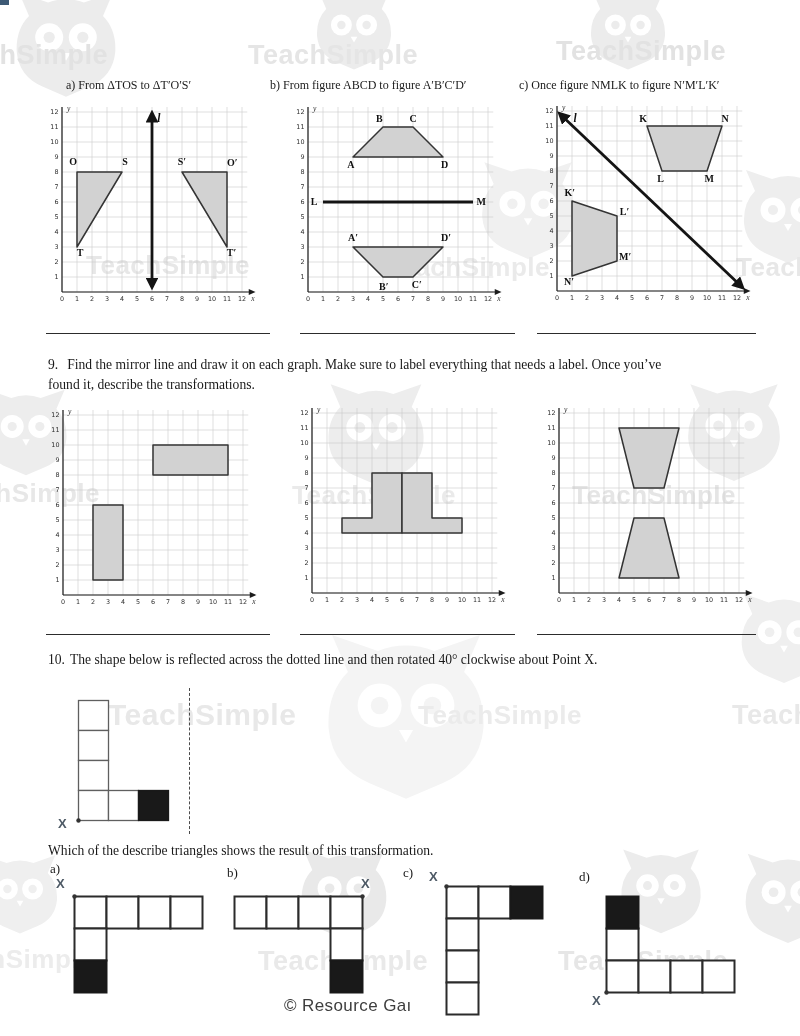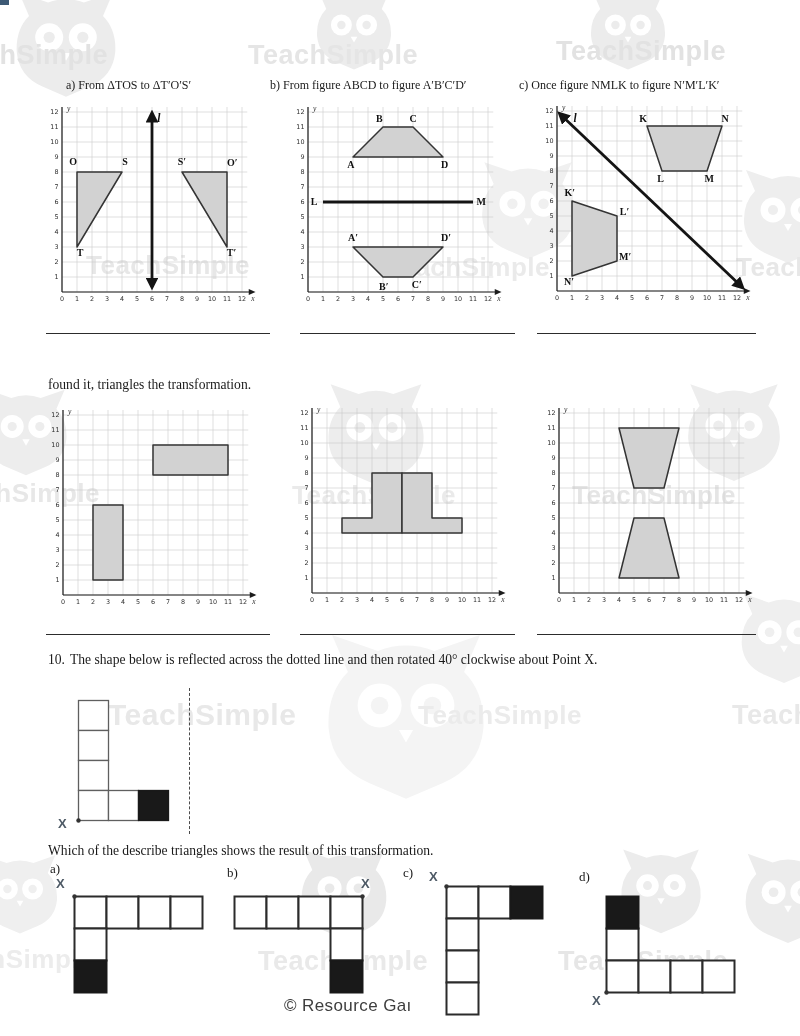--- a/index.html
+++ b/index.html
@@ -391,22 +391,25 @@
         <text x="87.5" y="109.25" text-anchor="middle" class="vlabel">L′</text>
         <text x="88.25" y="154.25" text-anchor="middle" class="vlabel">M′</text>
         <text x="32" y="179" text-anchor="middle" class="vlabel">N′</text>
         <text x="38" y="15.5" text-anchor="middle" class="vlabel it">l</text>
       </svg></div>
 
   <div class="answer-line" style="left:46px;top:333px;width:224px"></div>
   <div class="answer-line" style="left:300px;top:333px;width:215px"></div>
   <div class="answer-line" style="left:537px;top:333px;width:219px"></div>
 
+  <div class="qtext" style="left:48px;top:357px">
+    <span>9.</span><span class="gap"></span><span>Find the mirror line and draw it on each graph. Make sure to label everything that needs a label. Once you’ve</span>
+  </div>
   <div class="qtext" style="left:48px;top:377px">
-    <span>found it, triangles the transformation.</span>
+    <span>found it, describe the transformations.</span>
   </div>
 
   <div class="graph" id="g-q9a" style="left:43px;top:410px"><svg width="216" height="202">
         <defs>
           <marker id="ah-q9a" viewBox="0 0 10 10" refX="7" refY="5" markerWidth="4.6" markerHeight="4.6" orient="auto-start-reverse">
             <path d="M0,0 L10,5 L0,10 z" fill="#141414"></path>
           </marker>
         </defs>
         <line x1="20" y1="-0.25" x2="20" y2="185" stroke="#c9c9c9" stroke-width="0.6"></line>
         <line x1="20" y1="185" x2="205.25" y2="185" stroke="#c9c9c9" stroke-width="0.6"></line>

